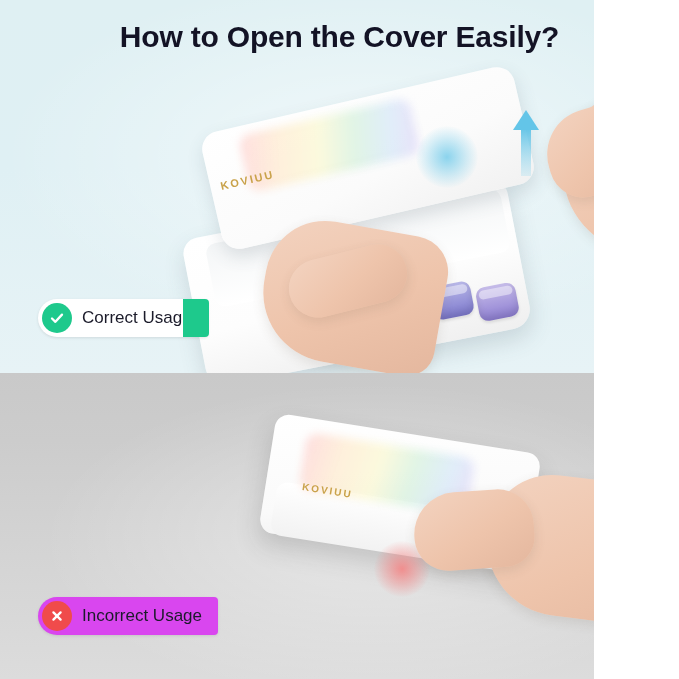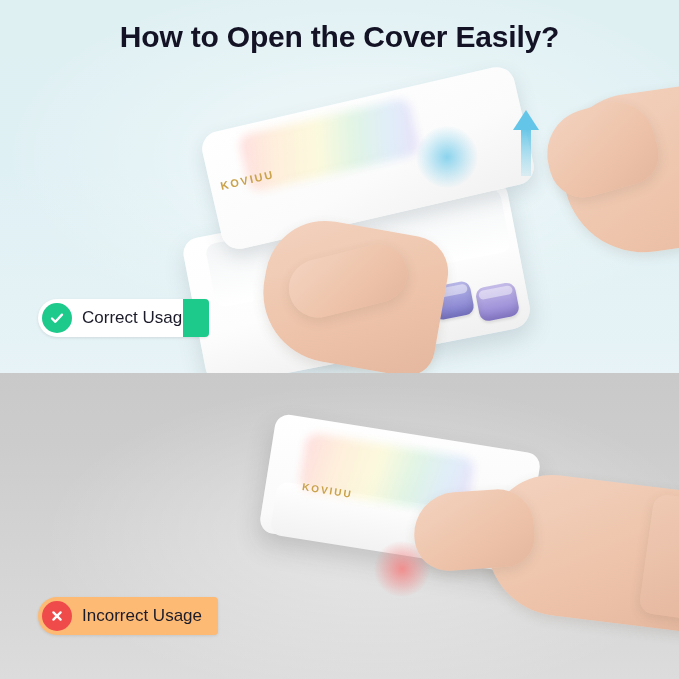--- a/index.html
+++ b/index.html
@@ -5,21 +5,21 @@
   html, body {
     margin: 0;
     padding: 0;
     background: #ffffff;
   }
   body {
     font-family: "Liberation Sans", sans-serif;
   }
   .canvas {
     position: relative;
-    width: 679px;
+    width: 594px;
     height: 679px;
     overflow: hidden;
     background: #ffffff;
     text-decoration: underline;
   }
 
   
   .panel-top {
     position: absolute;
     left: 0; top: 0;
@@ -72,21 +72,21 @@
     box-shadow: 0 1px 3px rgba(0,0,0,0.10);
   }
   .badge-correct {
     left: 38px;
     top: 299px;
     background: #ffffff;
   }
   .badge-incorrect {
     left: 38px;
     top: 597px;
-    background: #fdba74;
+    background: #d946ef;
   }
   .badge-icon {
     width: 30px;
     height: 30px;
     border-radius: 50%;
     margin-left: 4px;
     margin-right: 10px;
     flex: 0 0 auto;
     display: flex;
     align-items: center;

